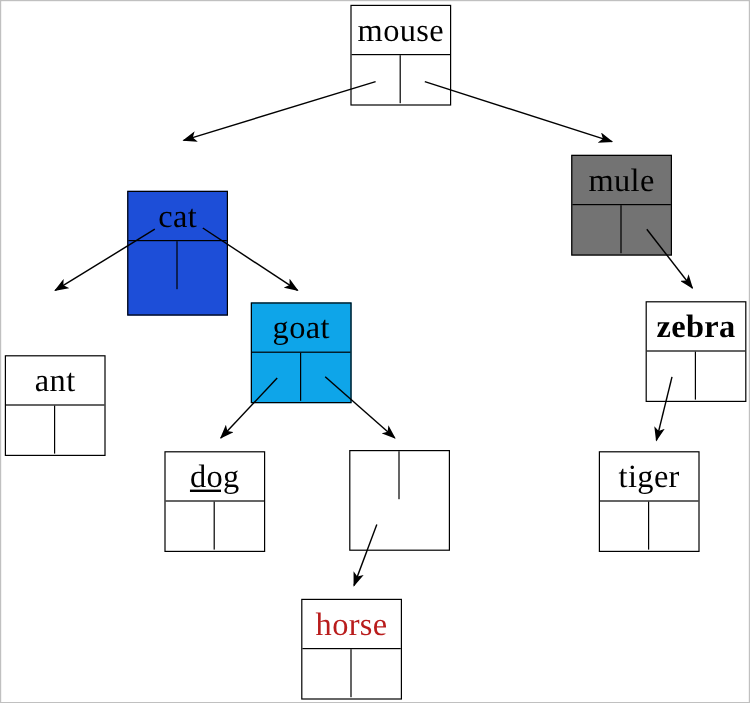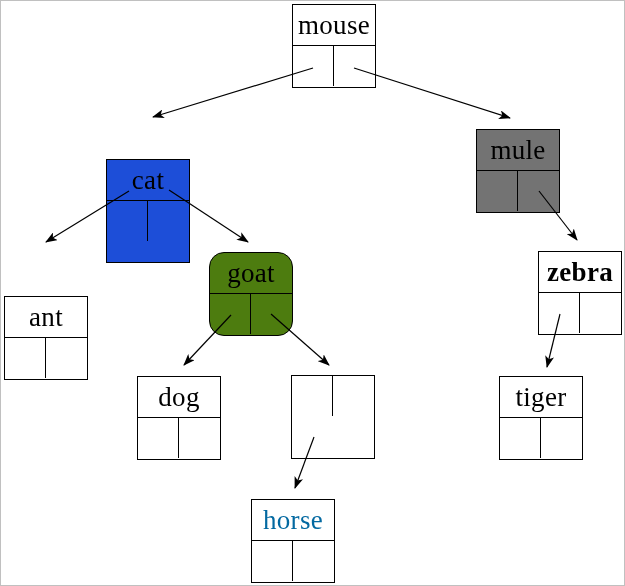--- a/index.html
+++ b/index.html
@@ -87,55 +87,55 @@
           <div class="cell right"></div>
         </div>
       </div>
       <div class="node" style="left: 3px; top: 251px; width: 84px; height: 84px; border-color: rgb(0, 0, 0); background: rgb(255, 255, 255); margin-top: 44px;">
         <div class="node-label" style="height: 41px; border-bottom-color: rgb(0, 0, 0); color: rgb(0, 0, 0);">ant</div>
         <div class="node-cells" style="height: 40px;">
           <div class="cell left" style="border-right-color: rgb(0, 0, 0);"></div>
           <div class="cell right"></div>
         </div>
       </div>
-      <div class="node" style="left: 208px; top: 251px; width: 84px; height: 84px; border-color: rgb(0, 0, 0); background: #4d7c0f; border-radius: 15px;">
+      <div class="node" style="left: 208px; top: 251px; width: 84px; height: 84px; border-color: rgb(0, 0, 0); background: #0ea5e9;">
         <div class="node-label" style="height: 41px; border-bottom-color: rgb(0, 0, 0); color: rgb(0, 0, 0);">goat</div>
         <div class="node-cells" style="height: 40px;">
           <div class="cell left" style="border-right-color: rgb(0, 0, 0);"></div>
           <div class="cell right"></div>
         </div>
       </div>
       <div class="node" style="left: 537px; top: 250px; width: 84px; height: 84px; border-color: rgb(0, 0, 0); background: rgb(255, 255, 255); font-weight: bold;">
         <div class="node-label" style="height: 41px; border-bottom-color: rgb(0, 0, 0); color: rgb(0, 0, 0);">zebra</div>
         <div class="node-cells" style="height: 40px;">
           <div class="cell left" style="border-right-color: rgb(0, 0, 0);"></div>
           <div class="cell right"></div>
         </div>
       </div>
       <div class="node" style="left: 136px; top: 375px; width: 84px; height: 84px; border-color: rgb(0, 0, 0); background: rgb(255, 255, 255);">
-        <div class="node-label" style="height: 41px; border-bottom-color: rgb(0, 0, 0); color: rgb(0, 0, 0);">dog</div>
+        <div class="node-label" style="height: 41px; border-bottom-color: rgb(0, 0, 0); color: rgb(0, 0, 0); text-decoration: underline;">dog</div>
         <div class="node-cells" style="height: 40px;">
           <div class="cell left" style="border-right-color: rgb(0, 0, 0);"></div>
           <div class="cell right"></div>
         </div>
       </div>
       <div class="node" style="left: 290px; top: 374px; width: 84px; height: 84px; border-color: rgb(0, 0, 0); background: rgb(255, 255, 255);">
         <div class="node-cells" style="height: 40px;">
           <div class="cell left" style="border-right-color: rgb(0, 0, 0);"></div>
           <div class="cell right"></div>
         </div>
       </div>
       <div class="node" style="left: 498px; top: 375px; width: 84px; height: 84px; border-color: rgb(0, 0, 0); background: rgb(255, 255, 255);">
         <div class="node-label" style="height: 41px; border-bottom-color: rgb(0, 0, 0); color: rgb(0, 0, 0);">tiger</div>
         <div class="node-cells" style="height: 40px;">
           <div class="cell left" style="border-right-color: rgb(0, 0, 0);"></div>
           <div class="cell right"></div>
         </div>
       </div>
       <div class="node" style="left: 250px; top: 498px; width: 84px; height: 84px; border-color: rgb(0, 0, 0); background: rgb(255, 255, 255);">
-        <div class="node-label" style="height: 41px; border-bottom-color: rgb(0, 0, 0); color: #0369a1;">horse</div>
+        <div class="node-label" style="height: 41px; border-bottom-color: rgb(0, 0, 0); color: #b91c1c;">horse</div>
         <div class="node-cells" style="height: 40px;">
           <div class="cell left" style="border-right-color: rgb(0, 0, 0);"></div>
           <div class="cell right"></div>
         </div>
       </div>
     </div>
 </div>
 
 </body></html>

